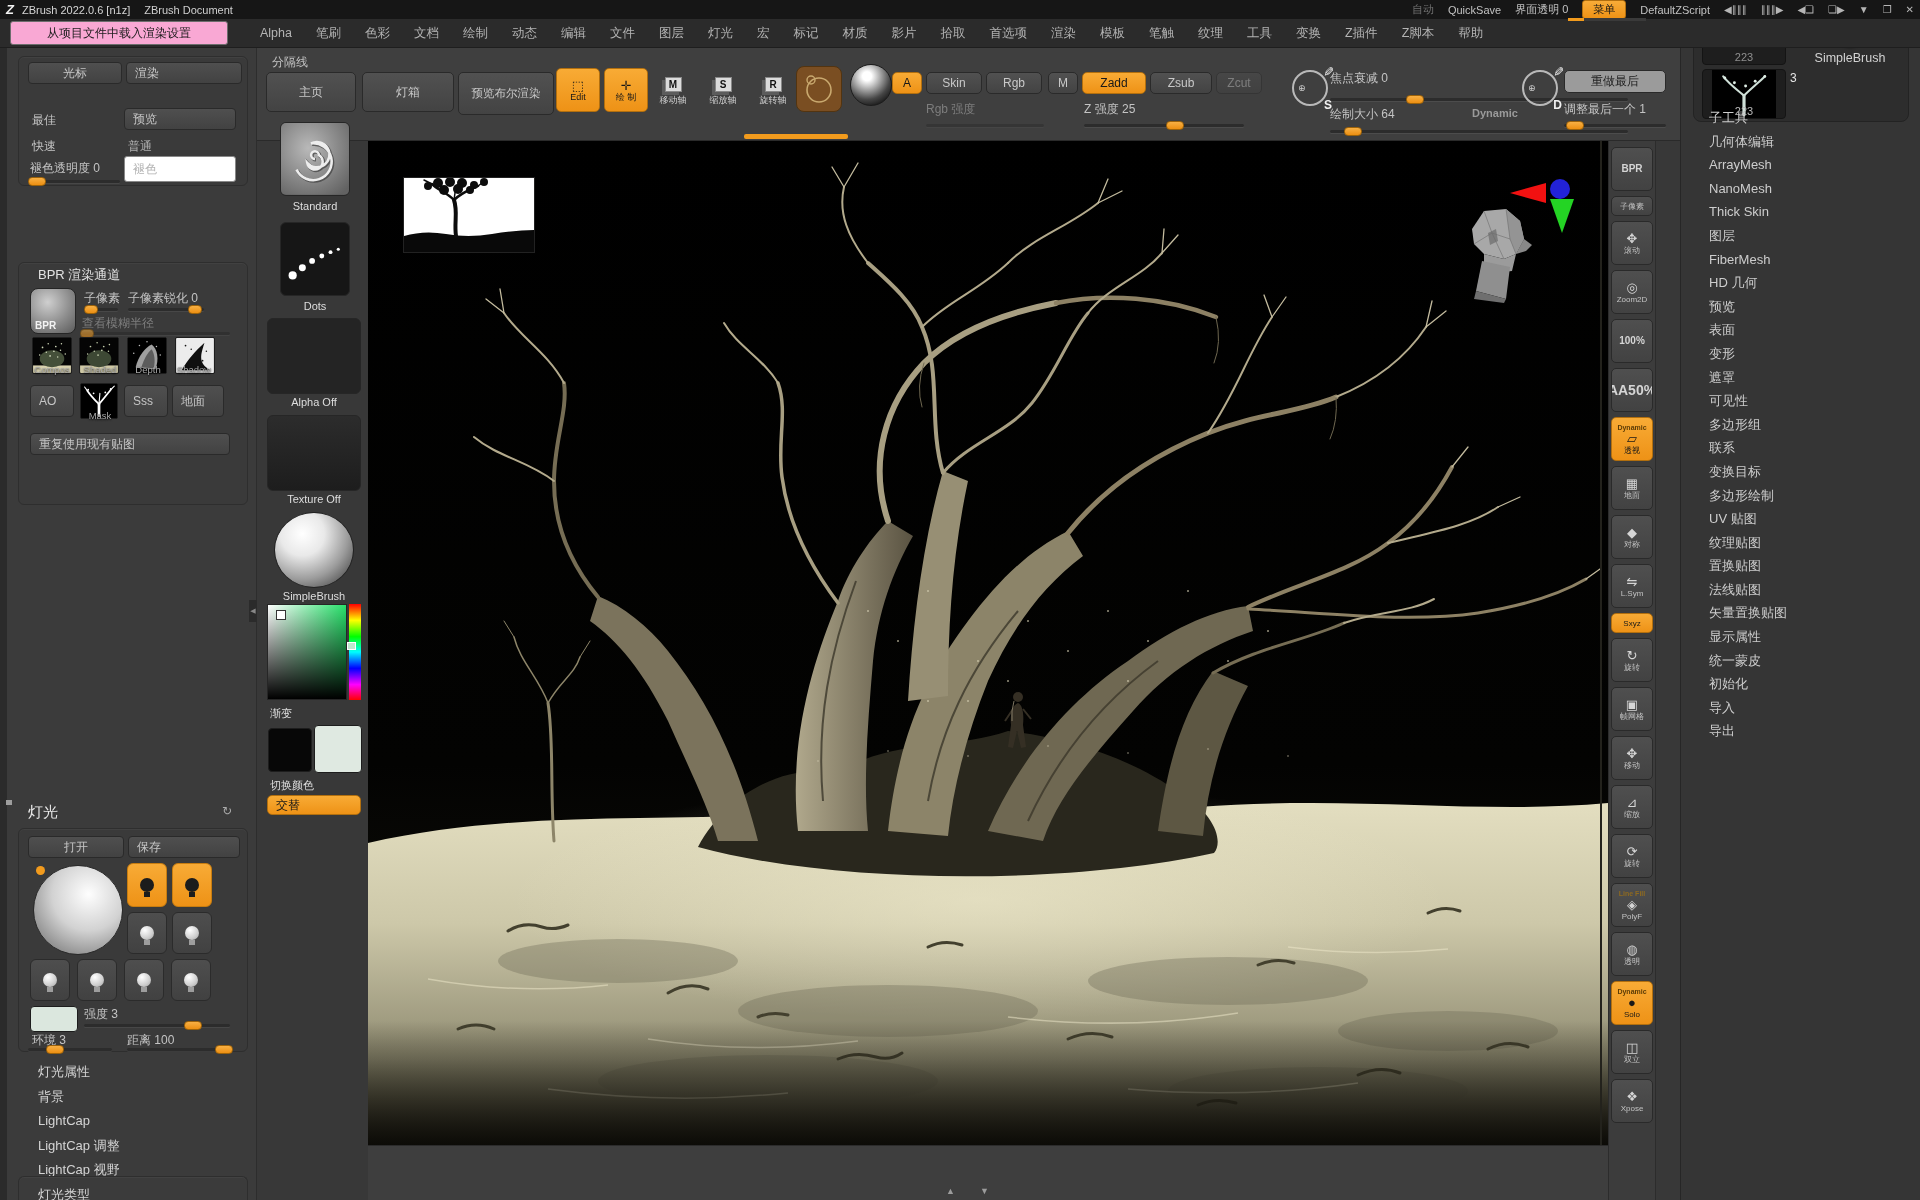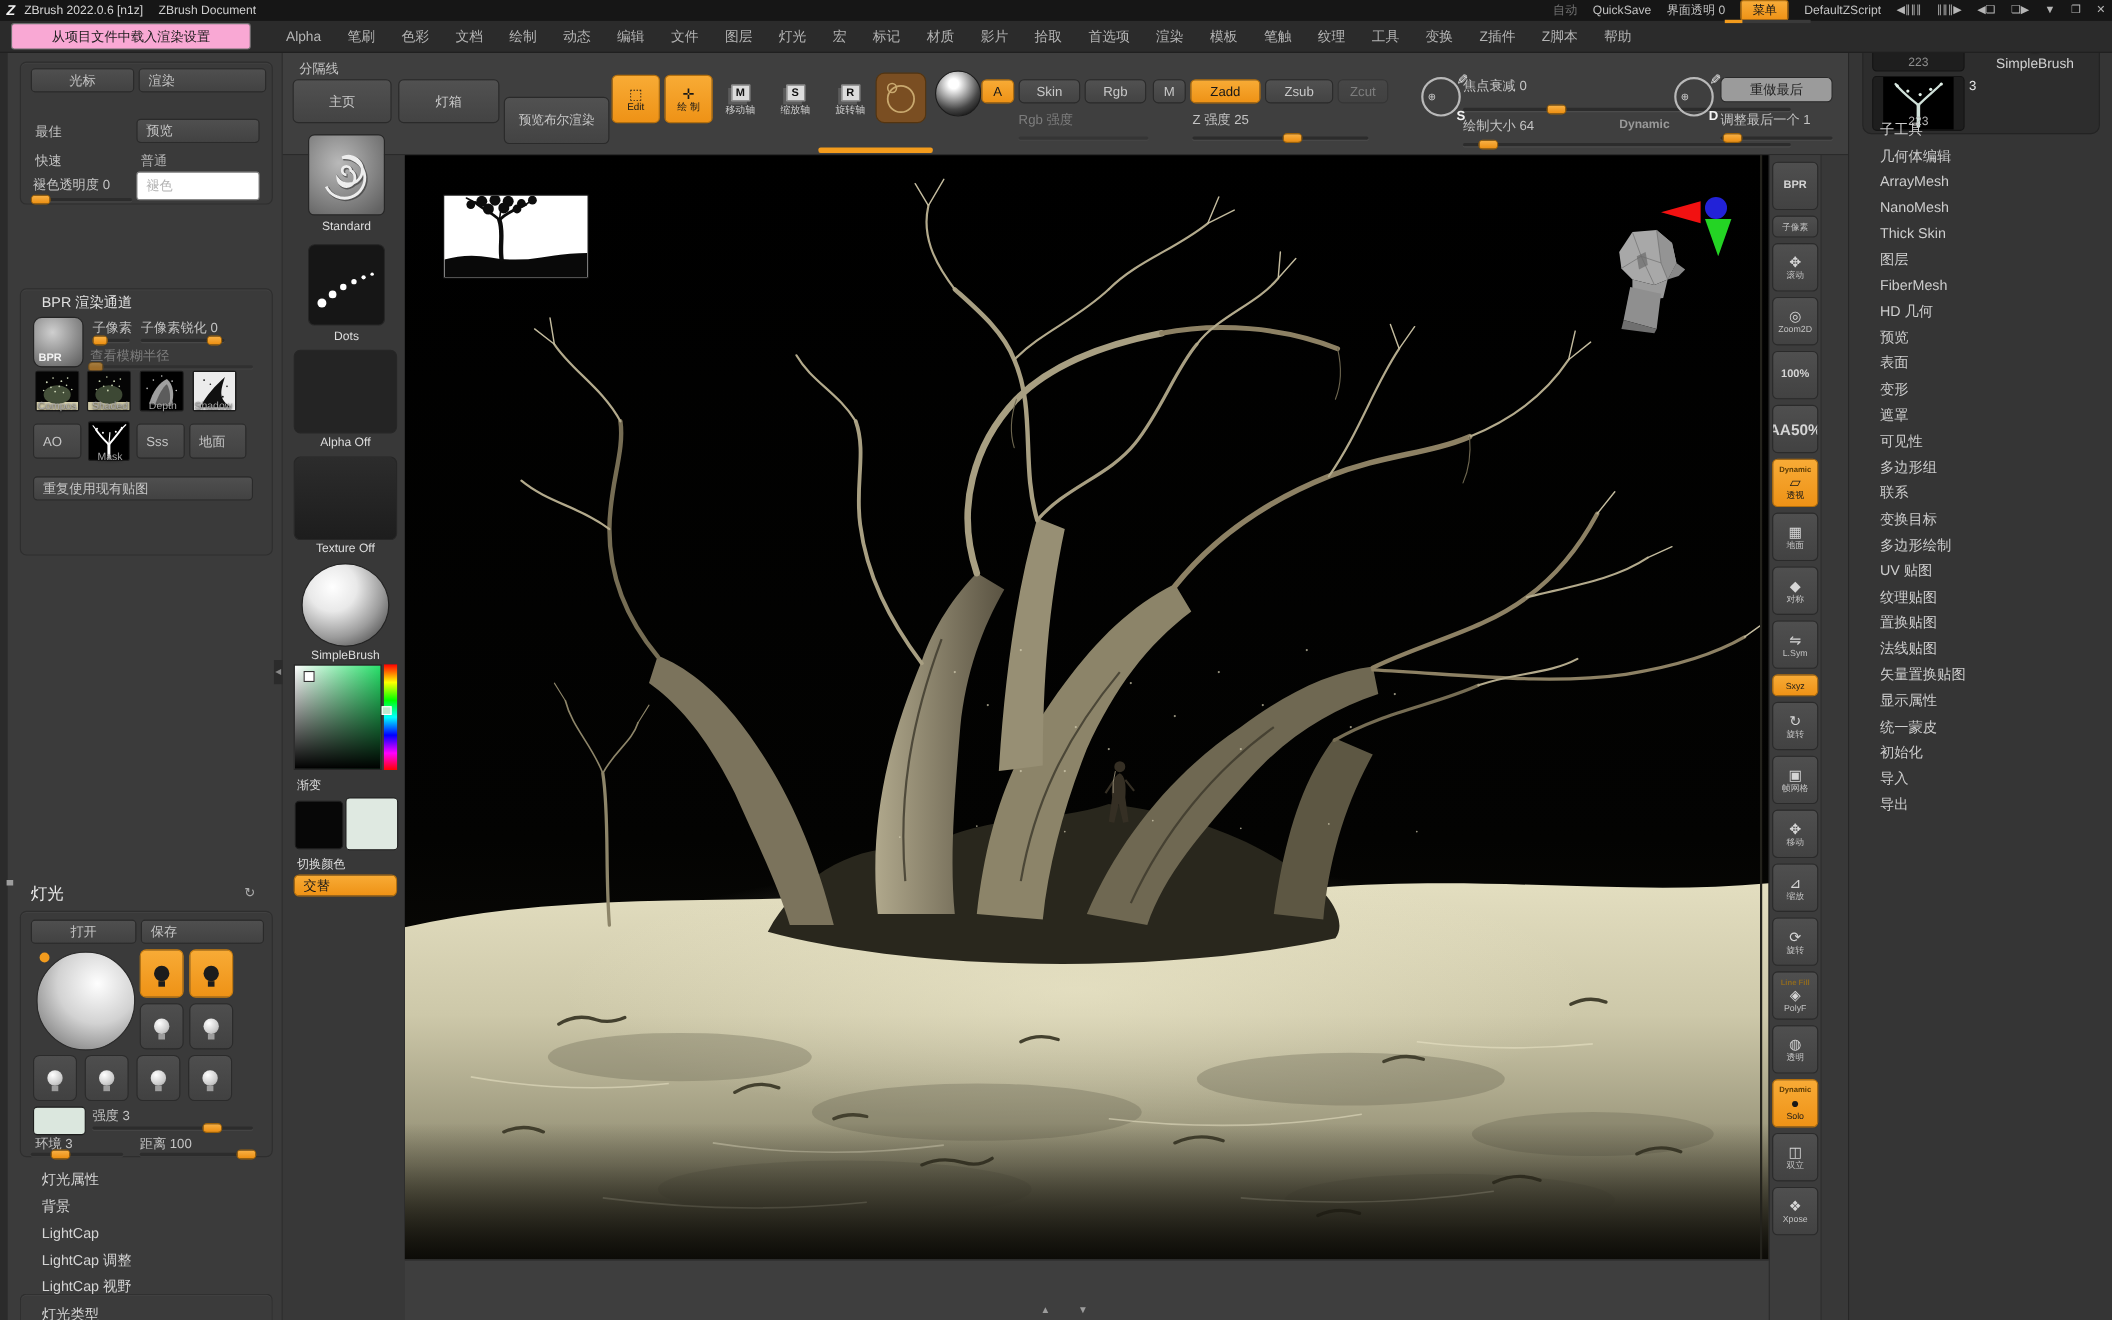--- a/index.html
+++ b/index.html
@@ -153,21 +153,21 @@
         <div class="menu-item">Z脚本</div>
         <div class="menu-item">帮助</div>
       </div>
   </div>
   <div class="tooltip-btn">从项目文件中载入渲染设置</div>
 
   <div class="toolbar">
     <span class="lbl" style="left:272px;top:6px">分隔线</span>
     <div class="tbtn" style="left:266px;top:24px;width:90px;height:40px">主页</div>
     <div class="tbtn" style="left:362px;top:24px;width:92px;height:40px">灯箱</div>
-    <div class="tbtn" style="left:458px;top:40px;width:96px;height:43px;font-size:11.5px">预览布尔渲染</div>
+    <div class="tbtn" style="left:458px;top:24px;width:96px;height:43px;font-size:11.5px">预览布尔渲染</div>
     <div class="tbtn orange stackbtn" style="left:556px;top:20px;width:44px;height:44px">
       <span class="gl">⬚</span>
       <span class="tx">Edit</span>
     </div>
     <div class="tbtn orange stackbtn" style="left:604px;top:20px;width:44px;height:44px">
       <span class="gl">✛</span>
       <span class="tx">绘 制</span>
     </div>
     <div class="axisbtn" style="left:650px;top:22px">
       <span class="chip">M</span>

